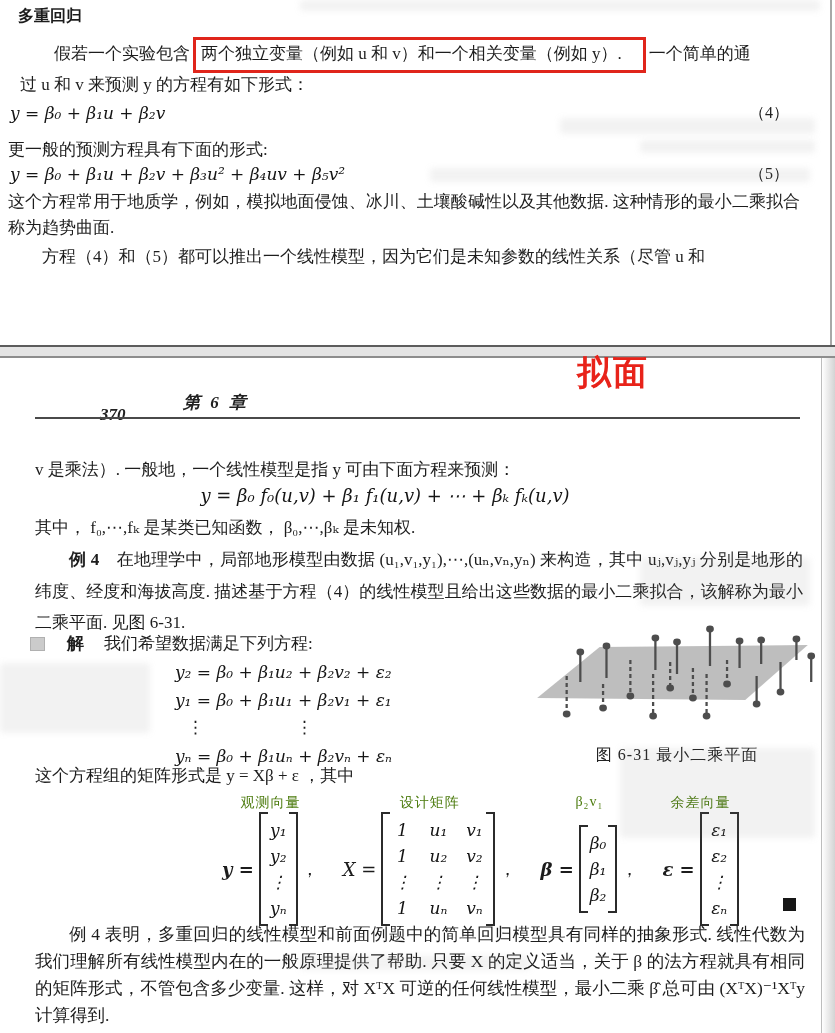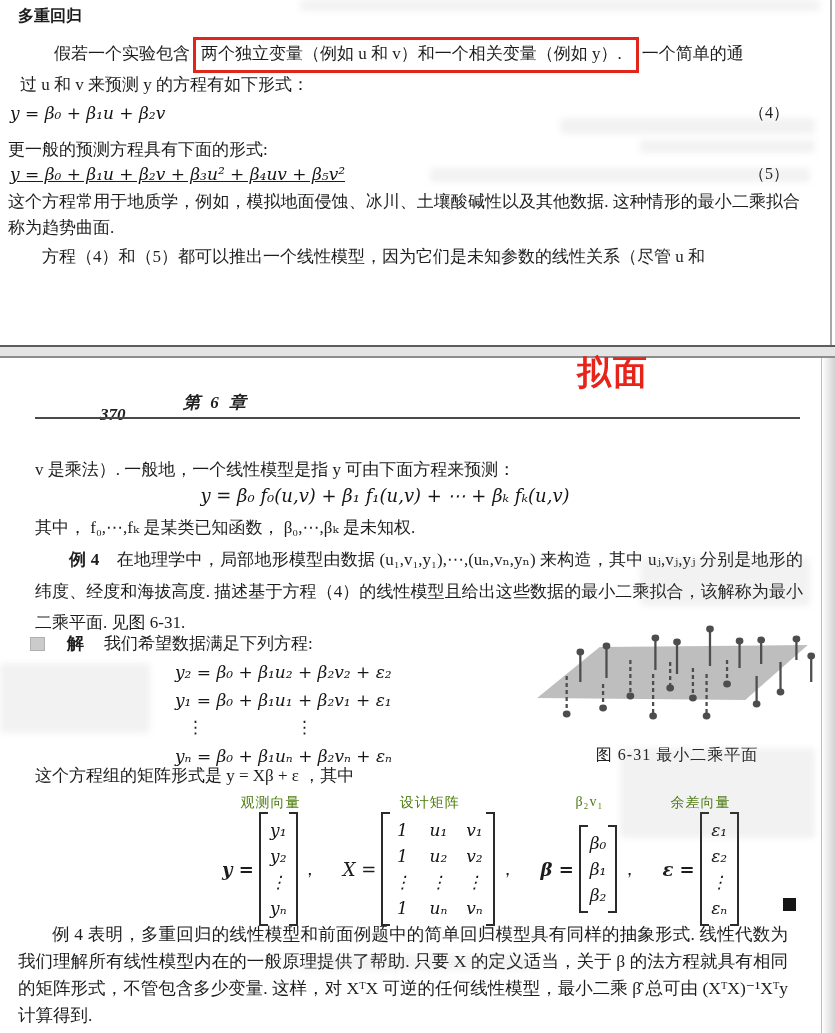--- a/index.html
+++ b/index.html
@@ -5,21 +5,21 @@
   html,body{margin:0;padding:0;background:#ffffff;}
   #page{position:relative;width:835px;height:1033px;background:#ffffff;overflow:hidden;
         font-family:"Liberation Serif","DejaVu Serif",serif;color:#1c1c1c;}
   .abs{position:absolute;}
   .para{font-size:17px;line-height:27px;color:#1d1d1d;}
   .just{text-align:justify;}
   .bold{font-weight:bold;}
   .eq-row{left:10px;right:10px;text-align:left;}
   .eq{font-family:"DejaVu Serif",serif;font-style:italic;font-size:17px;color:#151515;}
   .eq-num{position:absolute;right:36px;top:0;font-style:normal;font-size:16px;color:#222;}
-  .red-box{border:3px solid #e0251b;padding:4px 14px 7px 5px;margin:0 3px;}
+  .red-box{border:3px solid #e0251b;padding:4px 21px 7px 5px;margin:0 3px;}
   .red-note{color:#e8231a;font-size:34px;font-weight:bold;letter-spacing:2px;
             font-family:"Liberation Sans","DejaVu Sans",sans-serif;}
   .page-gap{left:0;width:835px;top:345px;height:9px;background:#e4e4e4;
             border-top:2px solid #5c5c5c;border-bottom:2px solid #8d8d8d;}
   .edge-line-top{left:830px;top:0;width:2px;height:345px;background:#a8a8a8;}
   .right-shadow{left:821px;top:358px;width:14px;height:675px;
                 background:linear-gradient(90deg,rgba(200,200,200,0) 0%,rgba(150,150,150,0.45) 100%);
                 border-left:1px solid #bdbdbd;}
   .hdr-rule{left:35px;width:765px;height:0;border-top:2px solid #4a4a4a;}
   .hdr-text{font-style:italic;font-weight:bold;font-size:17px;color:#222;}
@@ -62,21 +62,21 @@
       <span style="display:block;text-indent:0;">过 u 和 v 来预测 y 的方程有如下形式：</span>
     </div>
 
     <div class="abs eq-row" style="top:103px;">
       <span class="eq">y = β₀ + β₁u + β₂v</span>
       <span class="eq-num">（4）</span>
     </div>
 
     <div class="abs para" style="left:8px;top:136px;width:790px;">更一般的预测方程具有下面的形式:</div>
 
-    <div class="abs eq-row" style="top:164px;text-decoration:underline;">
+    <div class="abs eq-row" style="top:164px;">
       <span class="eq">y = β₀ + β₁u + β₂v + β₃u² + β₄uv + β₅v²</span>
       <span class="eq-num">（5）</span>
     </div>
 
     <div class="abs para just" style="left:8px;top:189px;width:792px;line-height:26px;">这个方程常用于地质学，例如，模拟地面侵蚀、冰川、土壤酸碱性以及其他数据. 这种情形的最小二乘拟合称为趋势曲面.</div>
 
     <div class="abs para" style="left:8px;top:243px;width:792px;text-indent:34px;">方程（4）和（5）都可以推出一个线性模型，因为它们是未知参数的线性关系（尽管 u 和</div>
 
     <div class="bleed" style="left:300px;top:0;width:520px;height:11px;"></div>
     <div class="bleed" style="left:560px;top:118px;width:255px;height:16px;"></div>
@@ -237,21 +237,21 @@
               <div class="m-cell">ε₂</div>
               <div class="m-cell">⋮</div>
               <div class="m-cell">εₙ</div>
             </div>
         </div>
       </div>
     </div>
 
     <div class="abs end-square" style="left:783px;top:540px;"></div>
 
-    <div class="abs para just" style="left:18px;top:563px;width:770px;line-height:27px;text-indent:34px;font-size:17.5px;">例 4 表明，多重回归的线性模型和前面例题中的简单回归模型具有同样的抽象形式. 线性代数为我们理解所有线性模型内在的一般原理提供了帮助. 只要 X 的定义适当，关于 β 的法方程就具有相同的矩阵形式，不管包含多少变量. 这样，对 XᵀX 可逆的任何线性模型，最小二乘 β̂ 总可由 (XᵀX)⁻¹Xᵀy 计算得到.</div>
+    <div class="abs para just" style="left:35px;top:563px;width:770px;line-height:27px;text-indent:34px;font-size:17.5px;">例 4 表明，多重回归的线性模型和前面例题中的简单回归模型具有同样的抽象形式. 线性代数为我们理解所有线性模型内在的一般原理提供了帮助. 只要 X 的定义适当，关于 β 的法方程就具有相同的矩阵形式，不管包含多少变量. 这样，对 XᵀX 可逆的任何线性模型，最小二乘 β̂ 总可由 (XᵀX)⁻¹Xᵀy 计算得到.</div>
 
     <div class="bleed" style="left:640px;top:200px;width:170px;height:48px;"></div>
     <div class="bleed" style="left:0px;top:305px;width:150px;height:70px;"></div>
     <div class="bleed" style="left:620px;top:390px;width:195px;height:90px;"></div>
     <div class="bleed" style="left:300px;top:598px;width:230px;height:14px;"></div>
   </div>
 
   <div class="abs right-shadow"></div>
 </div>
 

